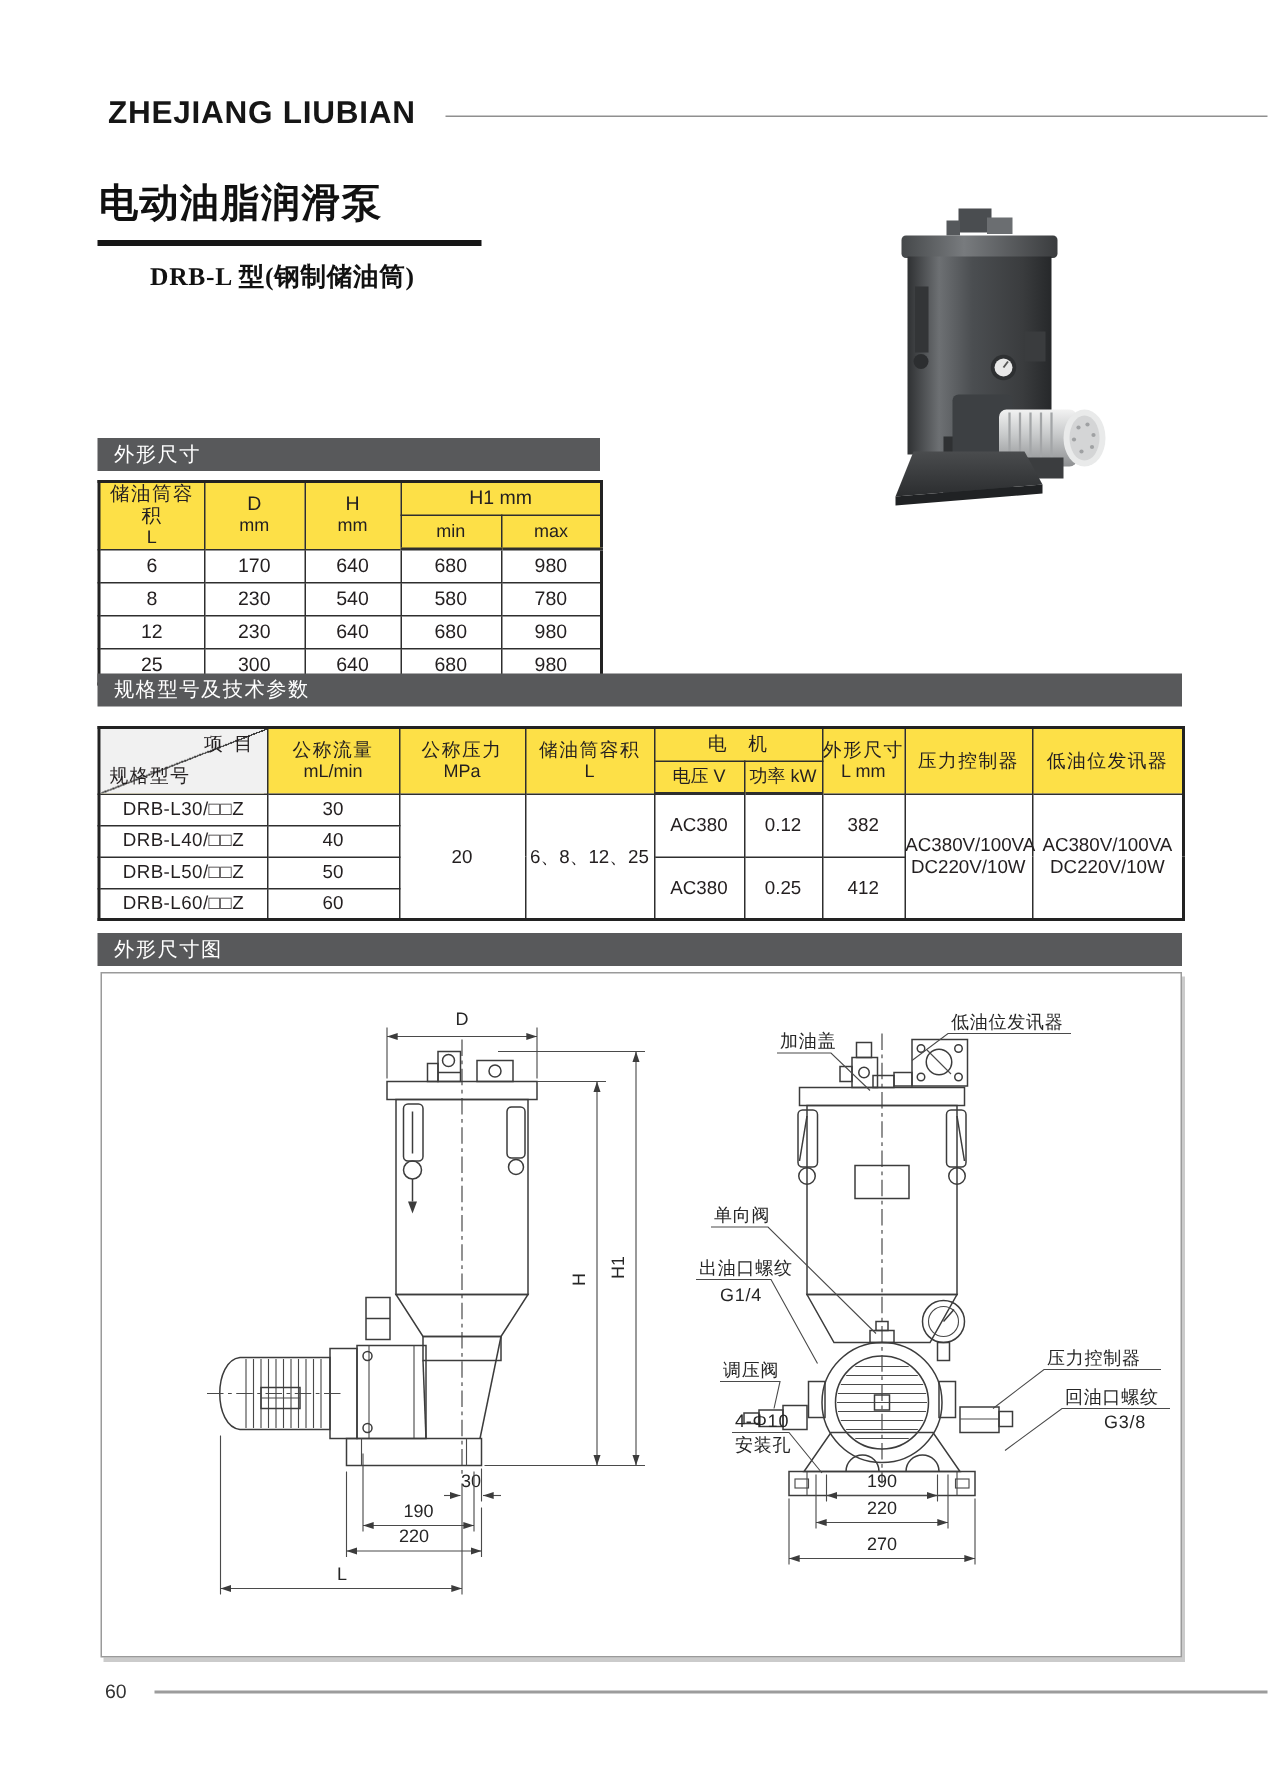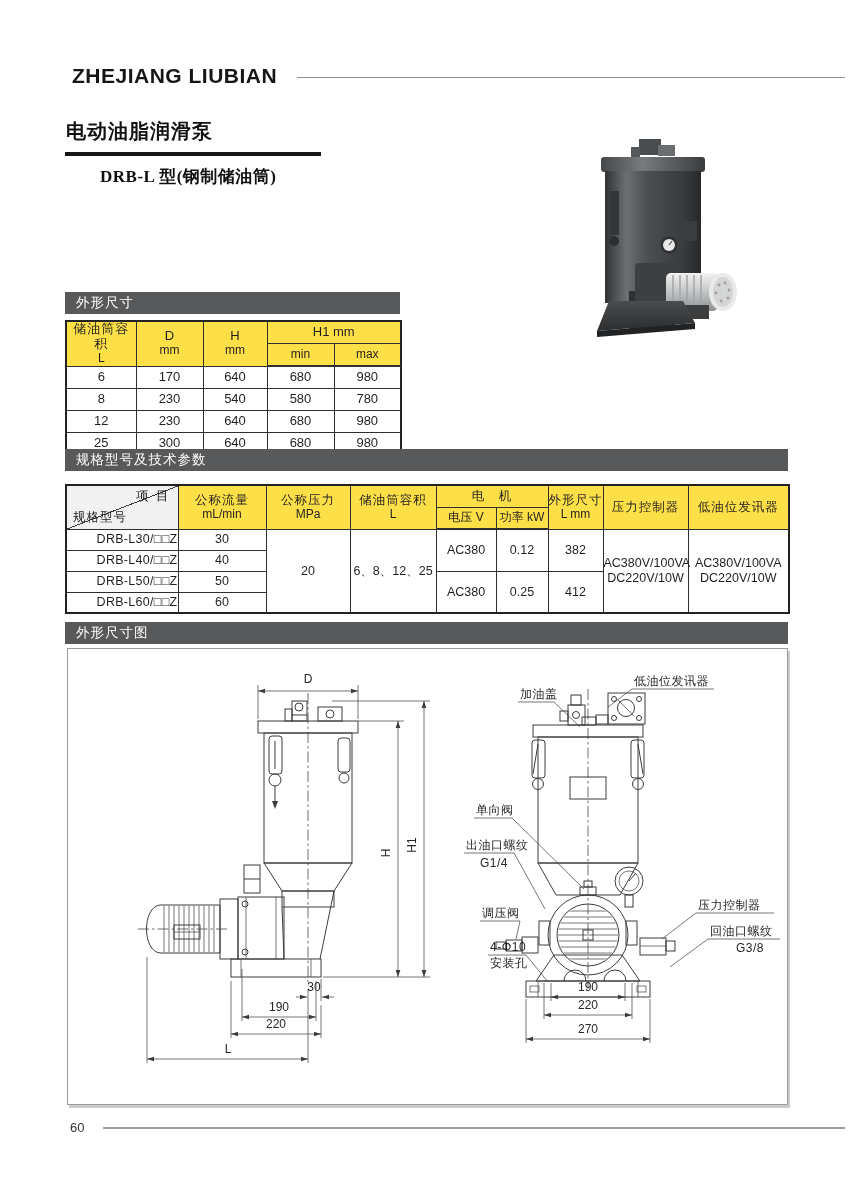--- a/index.html
+++ b/index.html
@@ -7,21 +7,21 @@
     position:relative;width:849px;height:1192px;background:#ffffff;
     margin:0 auto;font-family:"Liberation Sans","DejaVu Sans",sans-serif;
     color:#231f20;overflow:hidden;
   }
   
   .brand-row{position:absolute;left:72px;top:64px;width:773px;display:flex;align-items:center;}
   .brand{font-size:21px;font-weight:bold;letter-spacing:.5px;color:#161616;white-space:nowrap;}
   .brand-rule{flex:1;height:1px;background:#8f8f8f;margin-left:20px;margin-top:2px;}
   
   .title-block{position:absolute;left:65px;top:118px;}
-  .main-title{font-size:20px;font-weight:bold;color:#111;width:255px;border-bottom:4px solid #161616;padding:0 0 7px 1px;letter-spacing:1px;}
+  .main-title{font-size:26px;font-weight:bold;color:#111;width:255px;border-bottom:4px solid #161616;padding:0 0 7px 1px;letter-spacing:1px;}
   .sub-title{margin:9px 0 0 35px;font-size:17px;font-weight:600;font-family:"Liberation Serif","DejaVu Serif",serif;color:#111;letter-spacing:.5px;}
   
   .photo{position:absolute;left:563px;top:133px;width:225px;height:205px;}
   
   .bar{position:absolute;height:22px;background:#58595b;color:#fff;font-size:13.5px;line-height:22px;padding-left:11px;box-sizing:border-box;letter-spacing:1px;}
   #bar1{left:65px;top:292px;width:335px;}
   #bar2{left:65px;top:449px;width:723px;}
   #bar3{left:65px;top:622px;width:723px;}
   
   table{border-collapse:collapse;table-layout:fixed;}
@@ -32,21 +32,21 @@
   table{border:2px solid #222;}
   .hd{background:#fde047;}
   .hrule td,.hrule th{border-bottom-width:2px;}
   .unit{font-size:12px;}
   .cn{letter-spacing:1px;}
   
   .diag{position:relative;background:
     linear-gradient(to bottom right,transparent 49.4%,#3a3a3a 49.4%,#3a3a3a 50.6%,transparent 50.6%),#f1f1f1;}
   .diag .tr{position:absolute;top:3px;right:7px;letter-spacing:2px;}
   .diag .bl{position:absolute;bottom:4px;left:6px;letter-spacing:1px;}
-  .model-cell{letter-spacing:.3px;text-align:right;}
+  .model-cell{letter-spacing:.3px;}
   
   .drawing-box{position:absolute;left:67px;top:648px;width:719px;height:455px;border:1px solid #9a9a9a;background:#fff;box-shadow:2px 3px 0 rgba(140,140,140,.45);}
   .drawing-box svg{display:block;}
   
   .footer-num{position:absolute;left:70px;top:1120px;font-size:13px;color:#333;}
   .footer-rule{position:absolute;left:103px;top:1127px;width:742px;height:2px;background:#9c9c9c;}
   
   .ln{stroke:#3c3c3c;stroke-width:1;fill:none;}
   .thin{stroke:#4a4a4a;stroke-width:.75;fill:none;}
   .dash{stroke:#4a4a4a;stroke-width:.8;fill:none;stroke-dasharray:11 3 2.5 3;}

